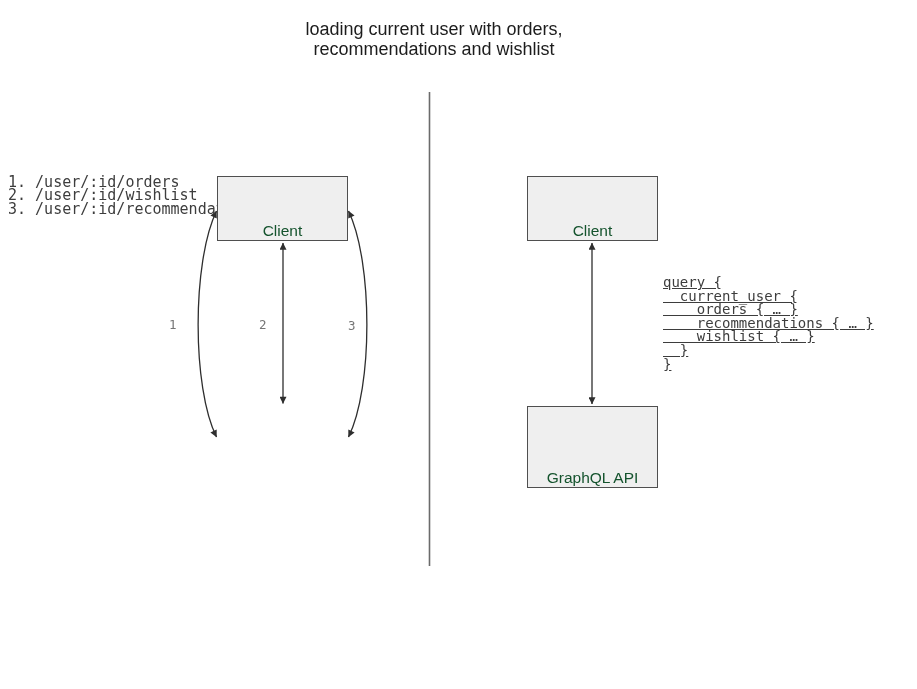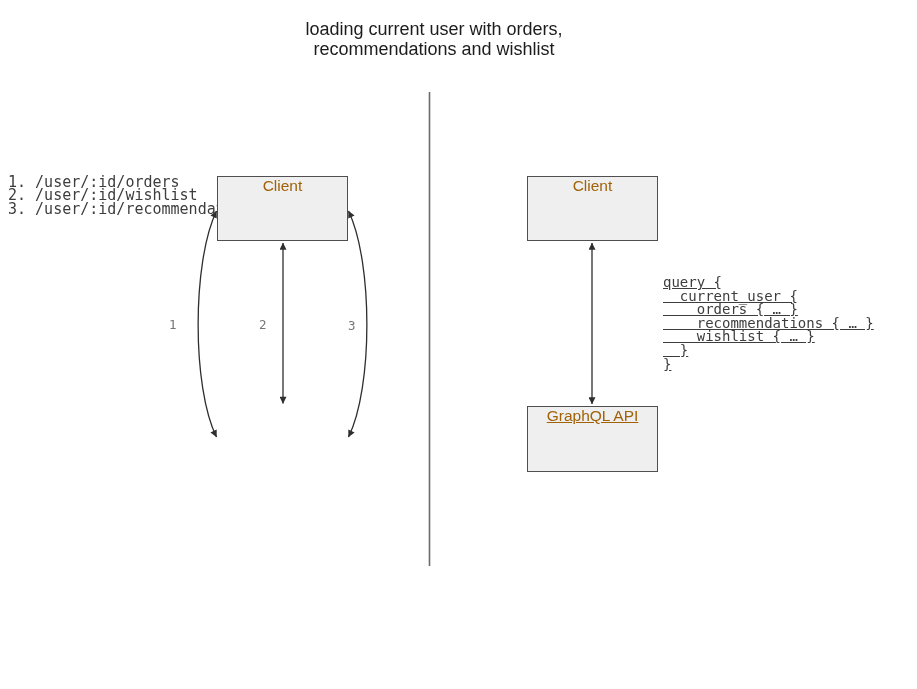--- a/index.html
+++ b/index.html
@@ -14,27 +14,27 @@
     color:#1c1c1c; white-space:pre-line;
   }
   .arrows { position:absolute; left:0; top:0; }
   .conn { fill:none; stroke:var(--arrow,#2e2e2e); stroke-width:1.3px; }
   .divider { stroke:var(--divider,#6b6b6b); stroke-width:1.6px; }
   #ah path { fill:var(--arrow,#2e2e2e); }
   .node {
     position:absolute; box-sizing:border-box;
     background:var(--node-fill,#efefef);
     border:1px solid var(--node-border,#4f4f4f);
-    display:flex; align-items:flex-start; justify-content:center;
-    font-size:15.5px; color:#a16207;
+    display:flex; align-items:flex-end; justify-content:center;
+    font-size:15.5px; color:#14532d;
   }
   #node-client-left  { left:217px; top:176px; width:131px; height:65px; }
   #node-rest-api     { left:217px; top:405px; width:132px; height:67px; }
   #node-client-right { left:527px; top:176px; width:131px; height:65px; }
-  #node-graphql-api  { left:527px; top:406px; width:131px; height:66px;text-decoration:underline; }
+  #node-graphql-api  { left:527px; top:406px; width:131px; height:82px; }
   .code {
     position:absolute; margin:0;
     font-family:"DejaVu Sans Mono", monospace;
     color:#3d3d3d; white-space:pre;
   }
   .endpoints { left:8px;   top:176px; font-size:15px; line-height:13.3px; }
   .query     { left:663px; top:276px; font-size:14px;   line-height:13.6px;text-decoration:underline; }
   .arrow-num {
     position:absolute;
     font-family:"DejaVu Sans Mono", monospace;

